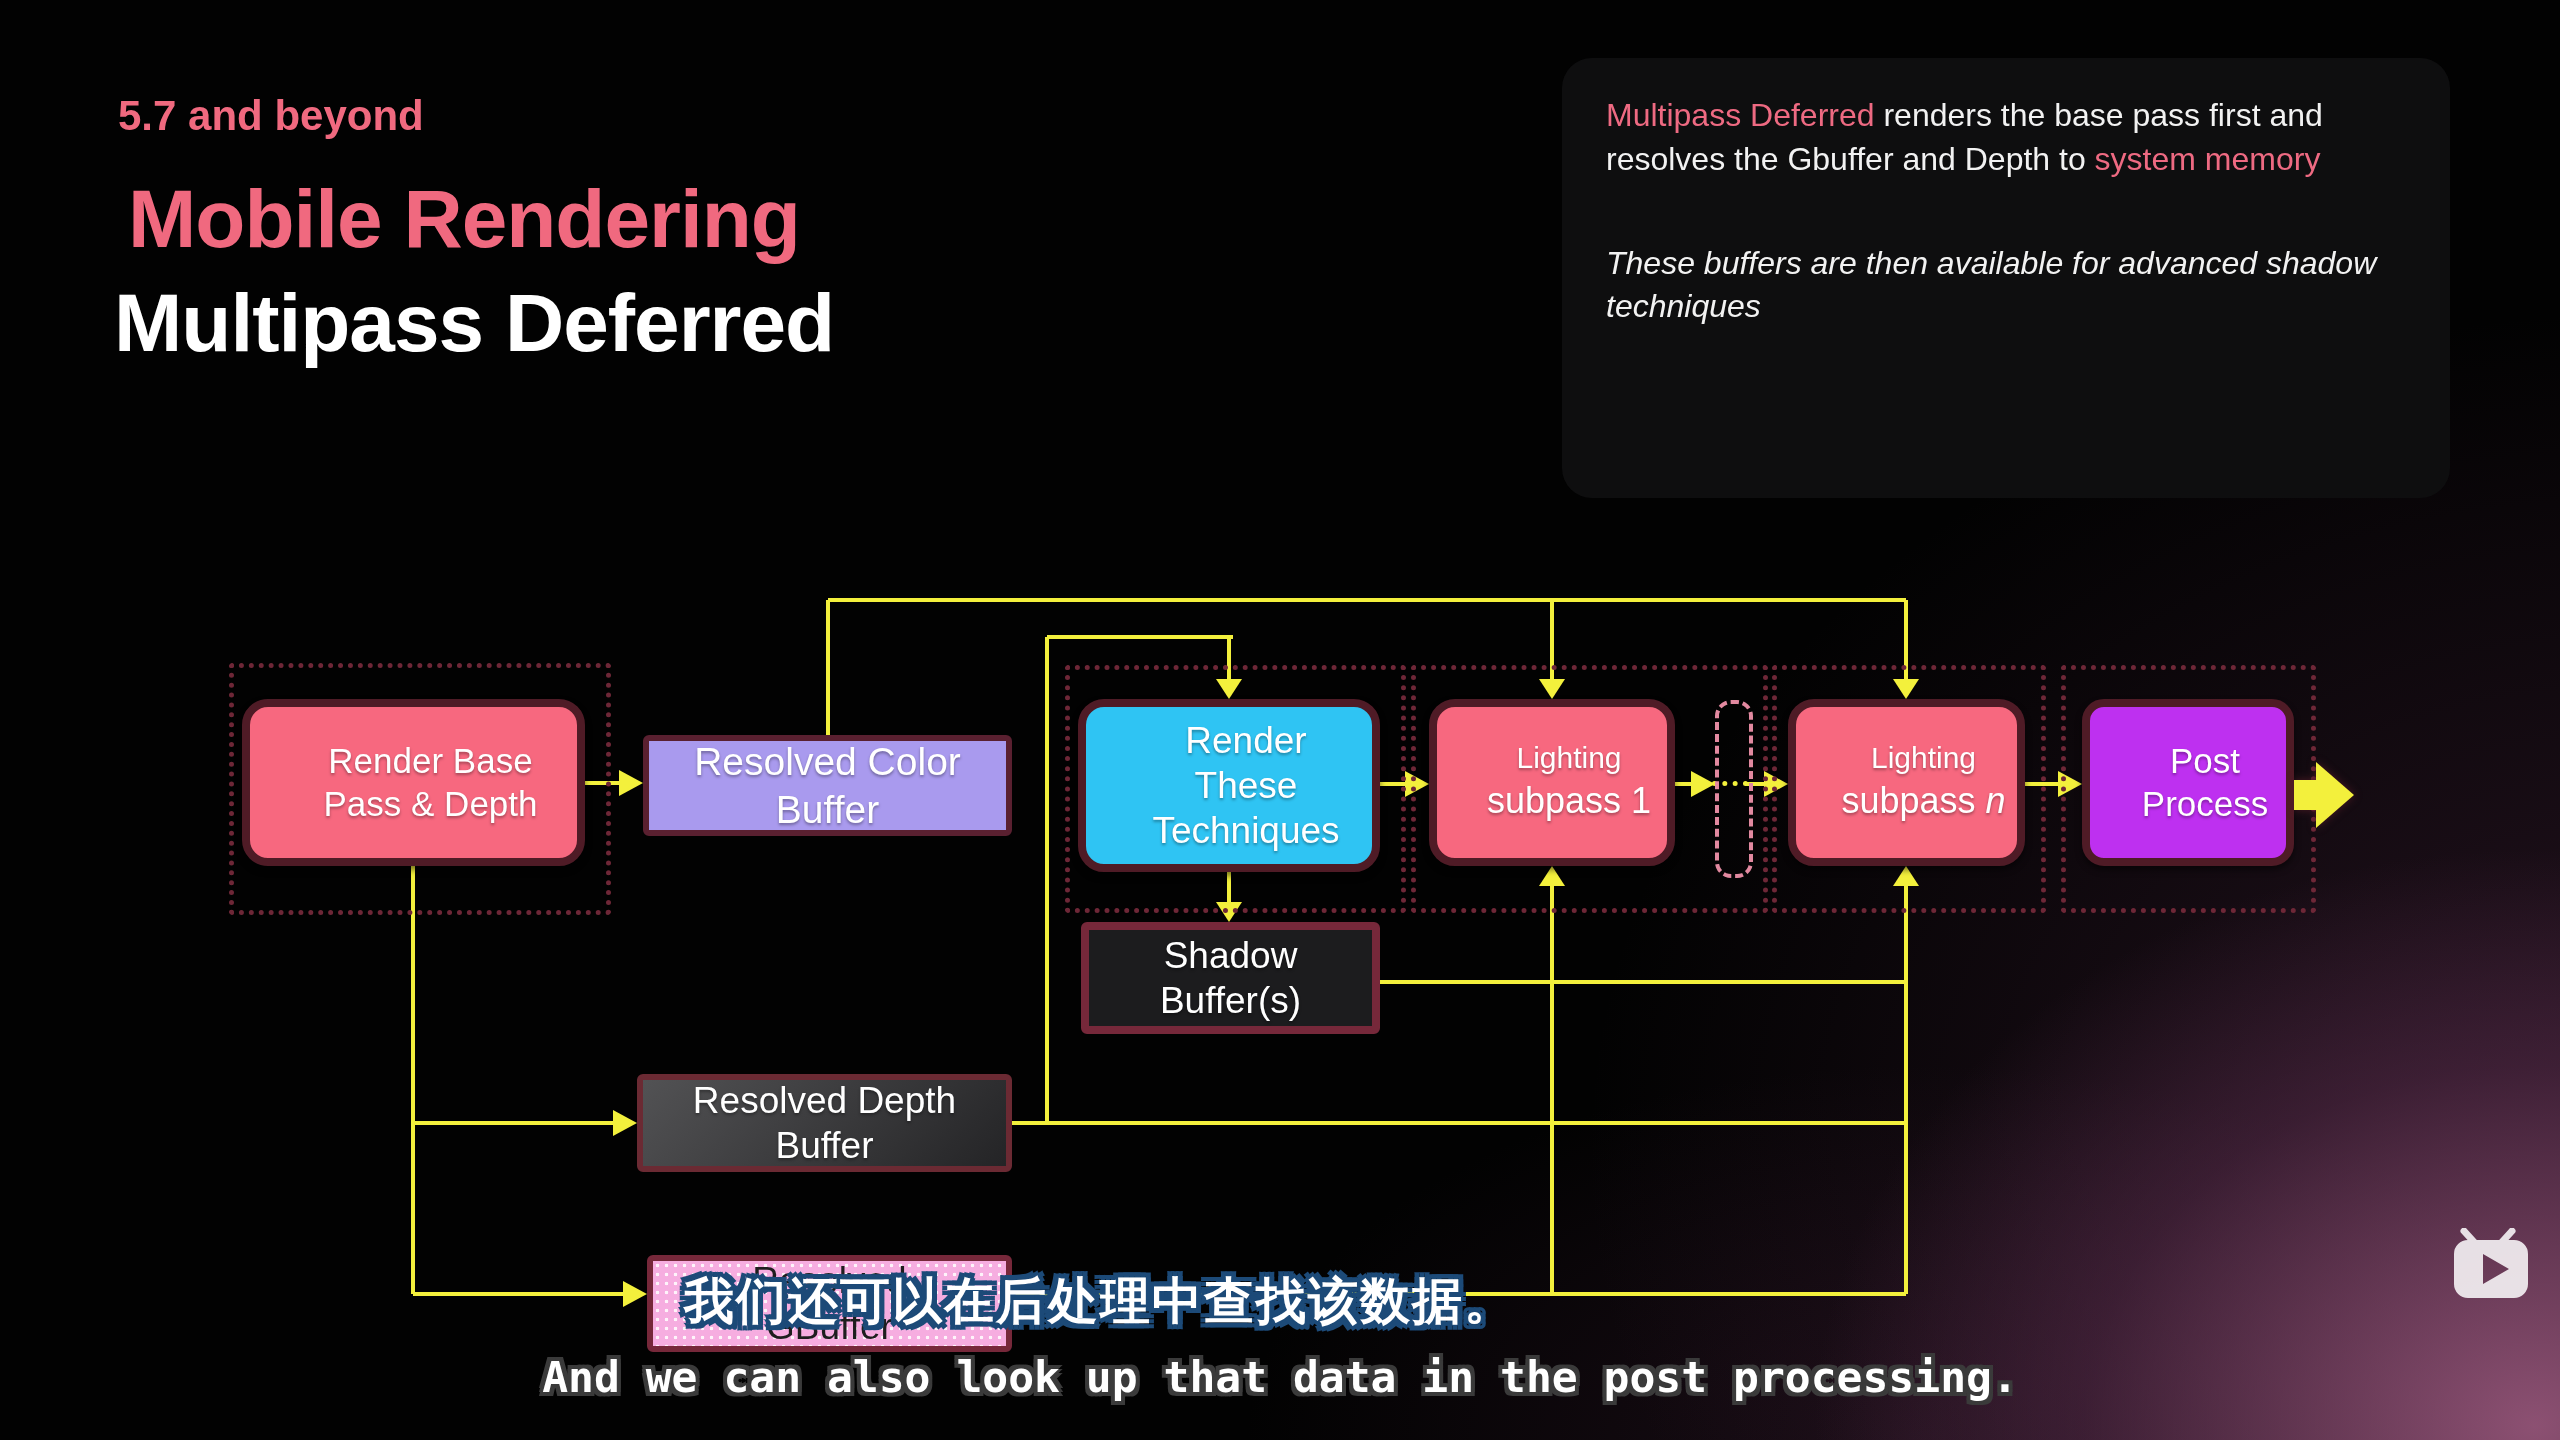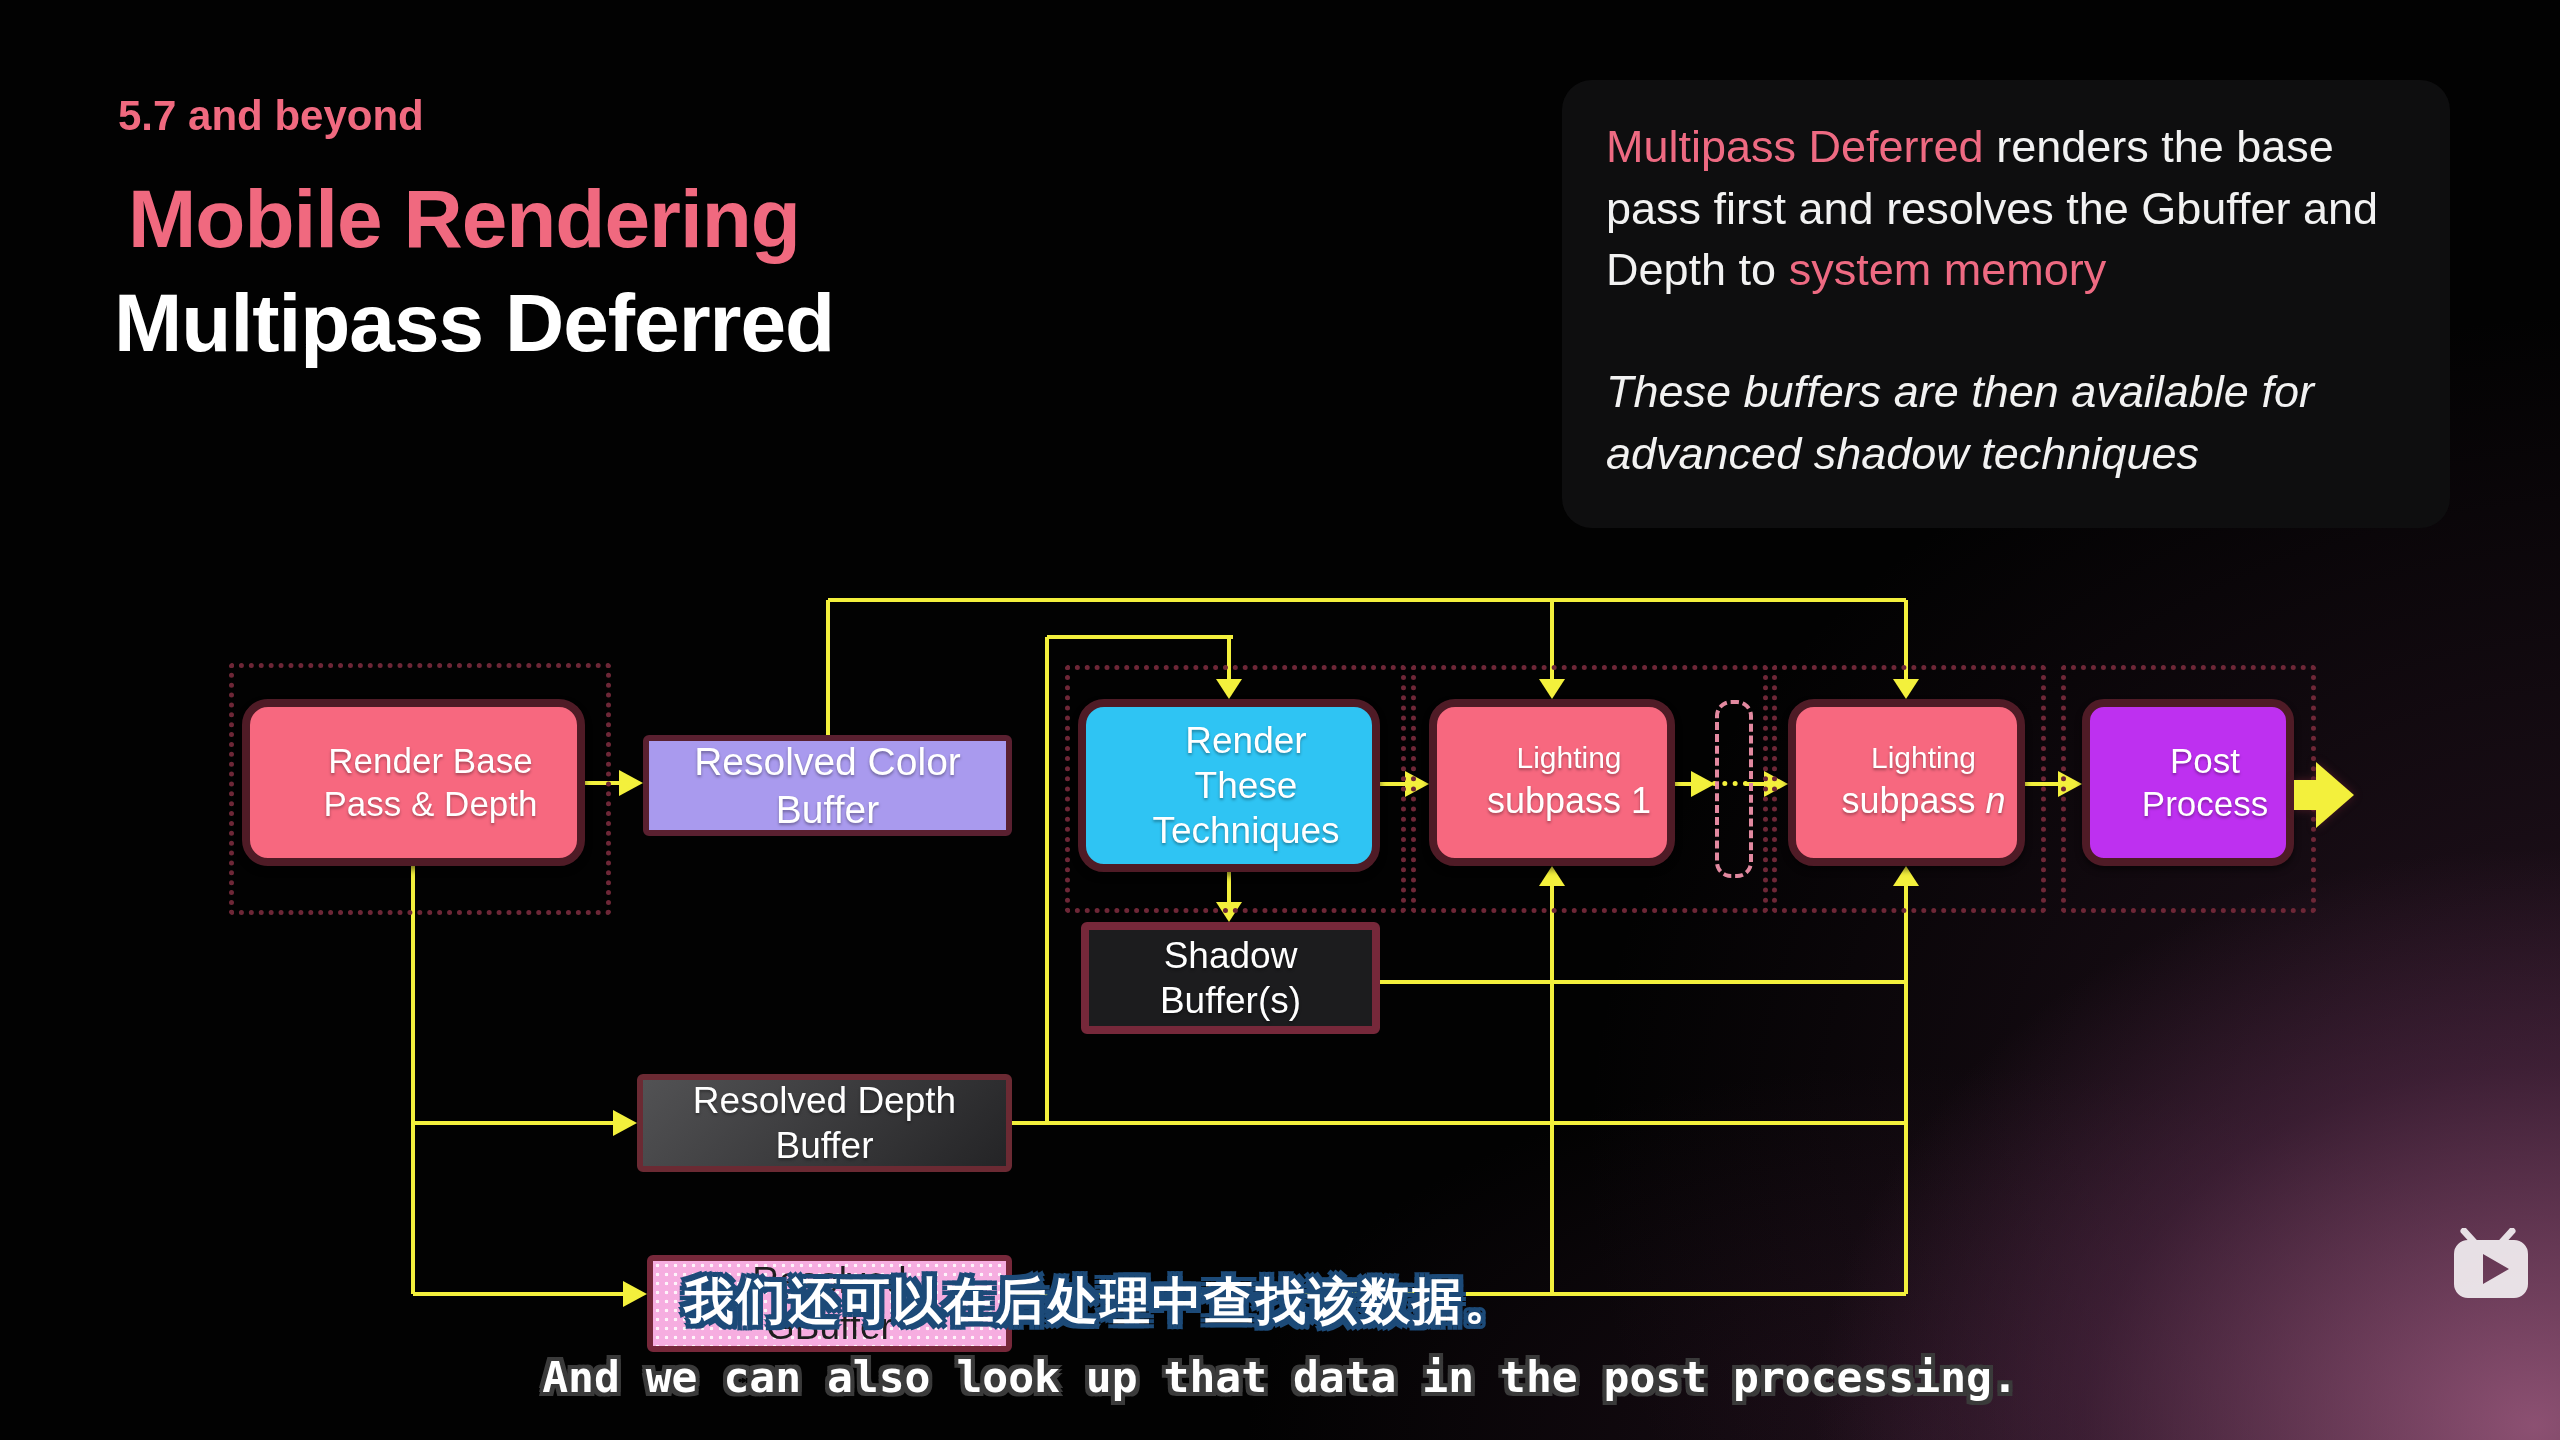--- a/index.html
+++ b/index.html
@@ -11,23 +11,23 @@
       radial-gradient(1500px 1200px at 103% 80%, rgba(92,46,80,.40), rgba(0,0,0,0) 70%),
       radial-gradient(900px 500px at 75% 100%, rgba(70,34,60,.35), rgba(0,0,0,0) 75%),
       #020202;
   }
   
   .eyebrow{position:absolute;left:118px;top:92px;font-size:42px;font-weight:bold;color:#F0697F;}
   .title1{position:absolute;left:128px;top:172px;font-size:82px;font-weight:bold;color:#F0697F;letter-spacing:-1px;}
   .title2{position:absolute;left:114px;top:276px;font-size:82px;font-weight:bold;color:#FFFFFF;letter-spacing:-1px;}
   
   .info-panel{
-    position:absolute;left:1562px;top:80px;width:800px;min-height:360px;
+    position:absolute;left:1562px;top:58px;width:800px;min-height:360px;
     background:#0e0e0f;border-radius:30px;padding:36px 44px 44px 44px;
-    color:#F2F2F2;font-size:45px;line-height:1.37;
+    color:#F2F2F2;font-size:32px;line-height:1.37;
   }
   .info-panel .hl{color:#EE6A82;}
   .info-panel p{margin:0;}
   .info-panel p + p{margin-top:60px;font-style:italic;}
   
   .diagram{position:absolute;left:0;top:0;width:2560px;height:1440px;}
   .dotbox{position:absolute;border:5px dotted #6E2737;border-radius:4px;}
   .node{
     position:absolute;display:flex;flex-direction:column;align-items:center;justify-content:center;
     color:#fff;text-align:center;font-size:35px;line-height:1.22;

